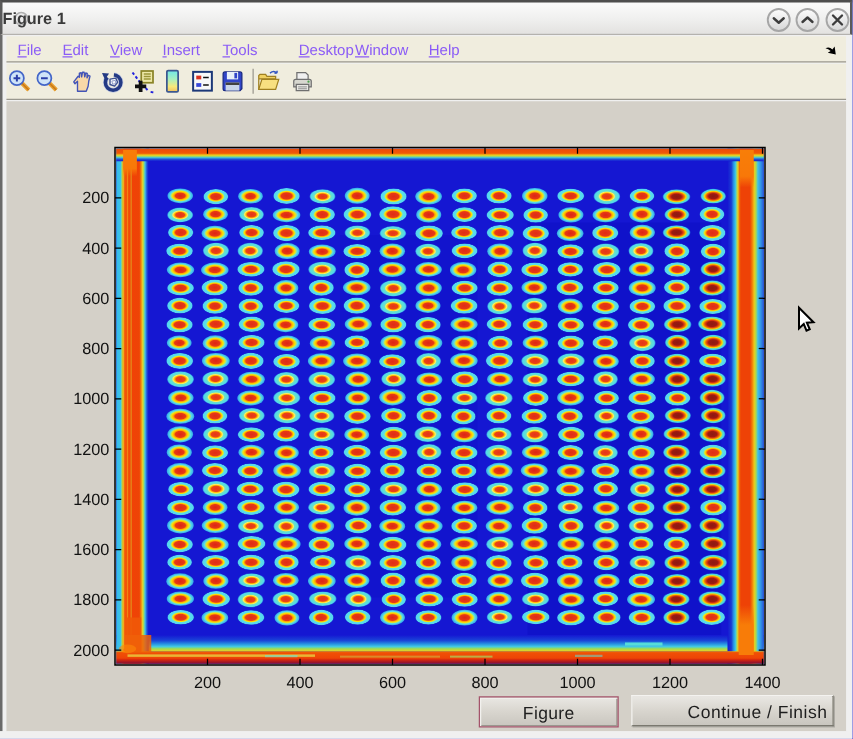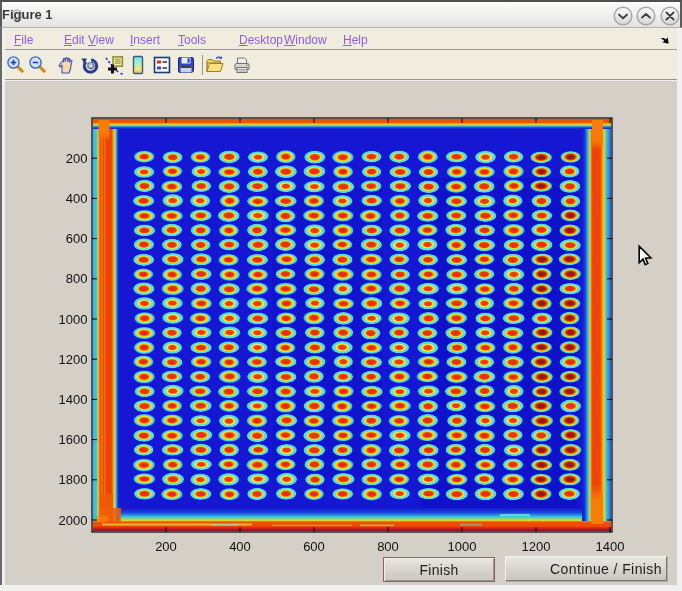--- a/index.html
+++ b/index.html
@@ -65,21 +65,21 @@
           <stop offset="0" stop-color="#fdfdfd"></stop>
           <stop offset="1" stop-color="#d6d6d6"></stop>
         </linearGradient>
       </defs>
       <circle cx="11" cy="11" r="8.8" fill="url(#wb3)" stroke="#a6a6a6" stroke-width="1.5"></circle>
       <path d="M7.4 7.4 L14.6 14.6 M14.6 7.4 L7.4 14.6" stroke="#3c3c3c" stroke-width="1.9" stroke-linecap="round"></path>
     </svg>
 </div>
 <div id="menubar">
     <span class="mi" style="left:9px"><u>F</u>ile</span>
-    <span class="mi" style="left:59px"><u>E</u>dit</span>
+    <span class="mi" style="left:45px"><u>E</u>dit</span>
     <span class="mi" style="left:83px"><u>V</u>iew</span>
     <span class="mi" style="left:125px"><u>I</u>nsert</span>
     <span class="mi" style="left:173px"><u>T</u>ools</span>
     <span class="mi" style="left:234px"><u>D</u>esktop</span>
     <span class="mi" style="left:279px"><u>W</u>indow</span>
     <span class="mi" style="left:338px"><u>H</u>elp</span>
   <svg width="11" height="11" viewBox="0 0 12 12" style="position:absolute;right:7px;top:5px">
       <path d="M1.5 5 Q5 3.5 7.5 6 L9.5 3.5 L10.5 10.5 L3.5 9 L6 7.5 Q4 5.5 1.5 5 Z" fill="#000"></path>
     </svg>
 </div>
@@ -737,17 +737,17 @@
           <stop offset="1" stop-color="#f87808" stop-opacity="0"></stop>
         </linearGradient>
         <linearGradient id="fadeY2" x1="0" y1="0" x2="0" y2="1">
           <stop offset="0" stop-color="#f87c08" stop-opacity="0"></stop>
           <stop offset="0.4" stop-color="#f87c08"></stop>
           <stop offset="1" stop-color="#f87c08"></stop>
         </linearGradient>
       </defs>
 <path d="M 584.2 141.2 L 584.2 157.7 L 588 154.2 L 590.2 159.6 L 592.8 158.4 L 590.5 153.2 L 595.8 152.8 Z" fill="#fff" stroke="#000" stroke-width="1.6" stroke-linejoin="miter"></path>
 </svg>
-<div class="btn" id="retry">Finish</div>
+<div class="btn" id="retry">Figure</div>
 <div class="btn" id="cont">Continue / Finish</div>
 </div>
 <div id="leftedge"></div>
 <div id="rightedge"></div>
 <div id="bottomedge"></div>
 </body></html>

